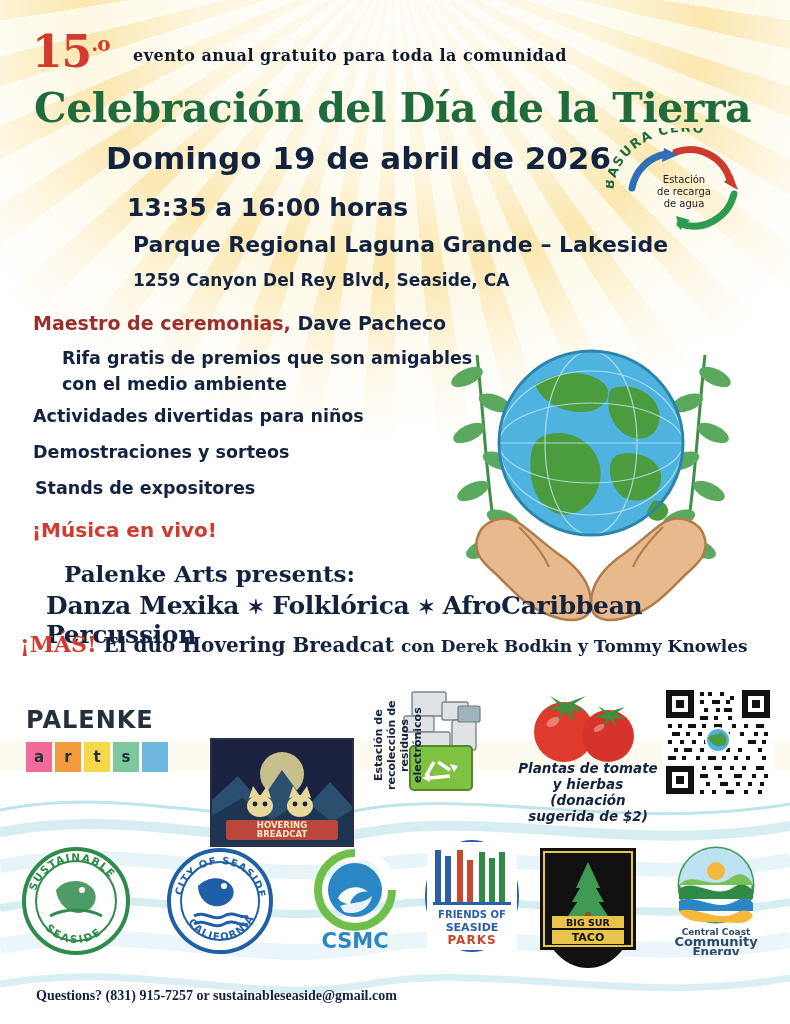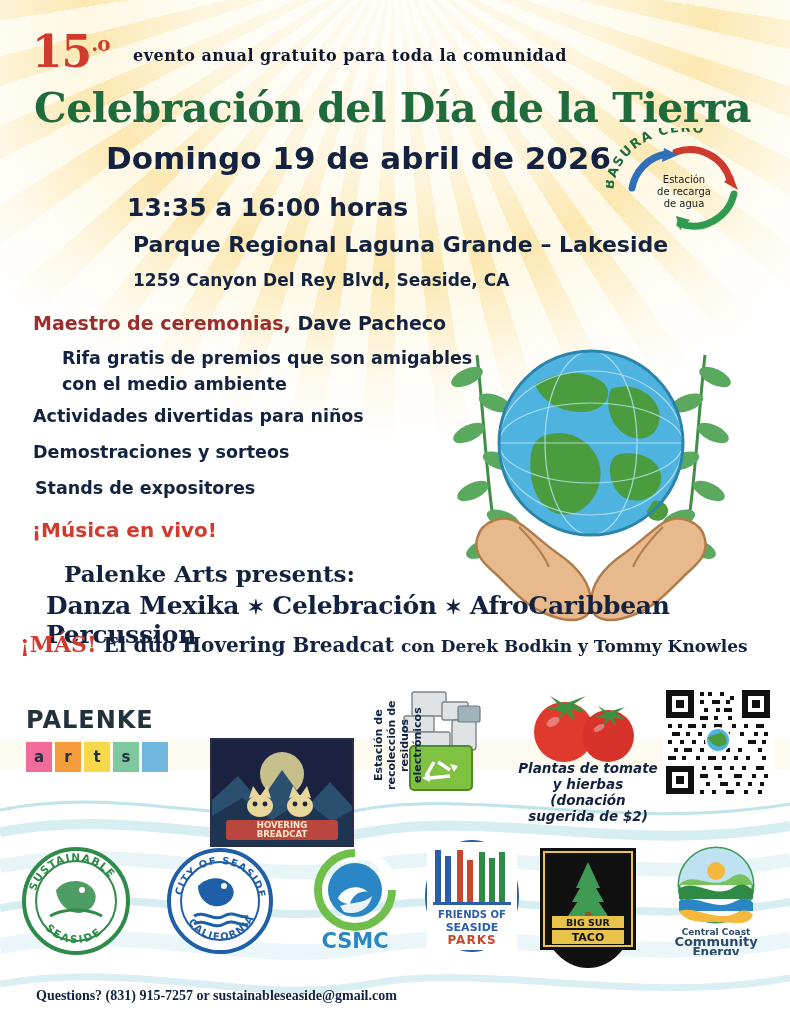--- a/index.html
+++ b/index.html
@@ -407,21 +407,21 @@
     <div class="feat f1">Rifa gratis de premios que son amigables con el medio ambiente</div>
     <div class="feat f2">Actividades divertidas para niños</div>
     <div class="feat f3">Demostraciones y sorteos</div>
     <div class="feat f4">Stands de expositores</div>
 
     <div class="music">¡Música en vivo!</div>
     <div class="palenke-line">Palenke Arts presents:</div>
     <div class="acts">
       <span>Danza Mexika</span>
       <span class="star">✶</span>
-      <span>Celebración</span>
+      <span>Folklórica</span>
       <span class="star">✶</span>
       <span>AfroCaribbean Percussion</span>
     </div>
     <div class="mas">
       <span class="mas-red">¡MÁS!</span>
       <span>El dúo Hovering Breadcat</span>
       <span class="small">con Derek Bodkin y Tommy Knowles</span>
     </div>
 
     <div class="palenke-logo">

